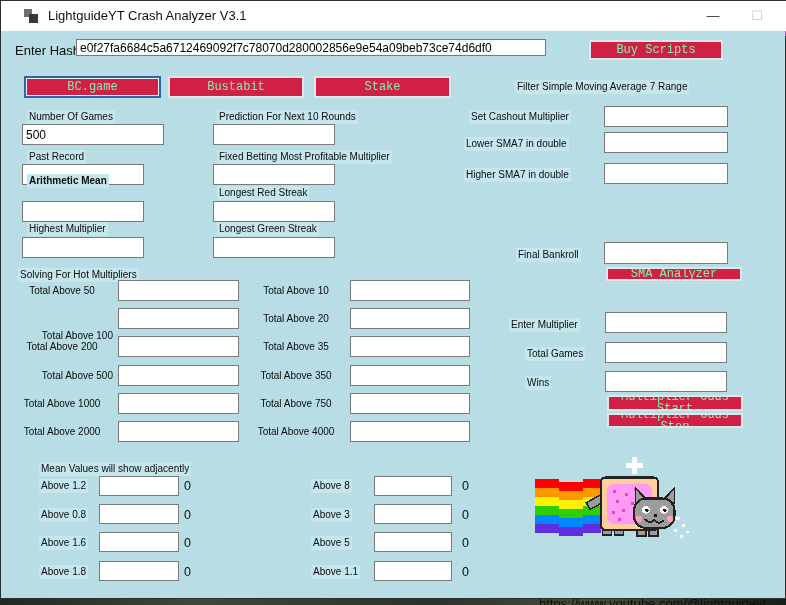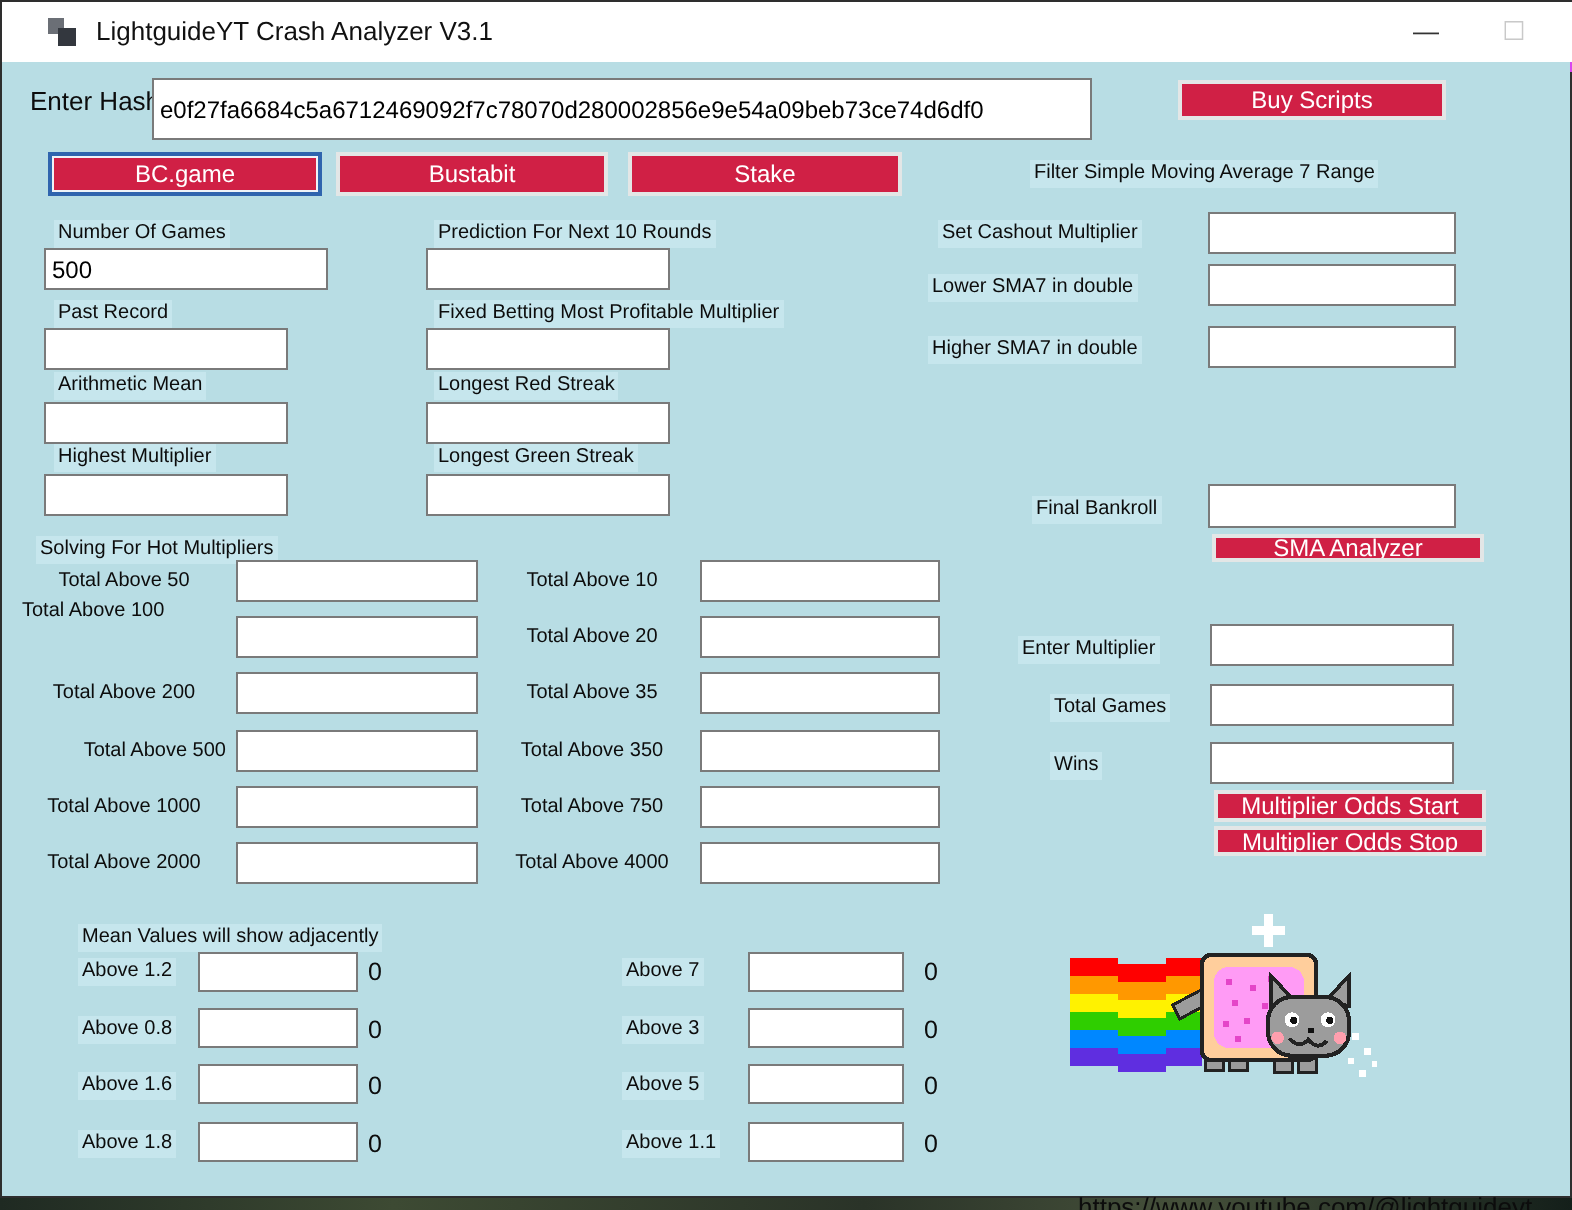--- a/index.html
+++ b/index.html
@@ -30,23 +30,23 @@
   .lbl{
     position:absolute;font-size:10px;color:#0c0c0c;background:var(--label_bg);
     padding:0 2px;white-space:nowrap;line-height:14px;
   }
   .lbl.plain{background:transparent;}
   .tb{
     position:absolute;background:#fff;border:1px solid #7a7a7a;font-family:"Liberation Sans",sans-serif;
     font-size:12px;color:#000;padding:0 3px;box-sizing:border-box;outline:none;
   }
   .redbtn{
-    position:absolute;background:var(--accent_red);color:#ffffff;font-size:12px;
+    position:absolute;background:var(--accent_red);color:#86efac;font-size:12px;
     text-align:center;border:2px solid #e3e6e6;box-sizing:border-box;
-    font-family:Liberation Sans, sans-serif;overflow:hidden;cursor:default;
+    font-family:Liberation Mono, monospace;overflow:hidden;cursor:default;
     display:flex;align-items:center;justify-content:center;padding:0;line-height:12px;
   }
   .redbtn.focused{border:2px solid var(--focus_blue);box-shadow:inset 0 0 0 1px #eef3f8;}
   .zero{position:absolute;font-size:12.5px;color:#0c0c0c;}
   .url{position:absolute;left:538px;top:565px;font-size:13px;color:#0c0c0c;white-space:nowrap;}
   svg{shape-rendering:crispEdges;}
 </style>
 </head>
 <body>
 
@@ -61,33 +61,33 @@
     <div class="win-controls">
       <span class="win-btn">—</span>
       <span class="win-btn max">☐</span>
       <span class="win-btn">✕</span>
     </div>
   </div>
 
   <div class="main">
 
     <span class="lbl plain" style="left:12px;top:13px;font-size:13px;">Enter Hash</span>
-    <input class="tb" style="left: 75px; top: 8px; width: 470px; height: 31px;" value="e0f27fa6684c5a6712469092f7c78070d280002856e9e54a09beb73ce74d6df0">
+    <input class="tb" style="left: 75px; top: 8px; width: 470px; height: 17px;" value="e0f27fa6684c5a6712469092f7c78070d280002856e9e54a09beb73ce74d6df0">
     <div class="redbtn" style="left:588px;top:9px;width:134px;height:20px;">Buy Scripts</div>
 
     <div class="redbtn focused" style="left:23px;top:45px;width:137px;height:22px;">BC.game</div>
     <div class="redbtn" style="left:167px;top:45px;width:136px;height:22px;">Bustabit</div>
     <div class="redbtn" style="left:313px;top:45px;width:137px;height:22px;">Stake</div>
     <span class="lbl" style="left:514px;top:49px;">Filter Simple Moving Average 7 Range</span>
 
     <span class="lbl" style="left:26px;top:79px;">Number Of Games</span>
     <input class="tb" style="left: 21px; top: 93px; width: 142px; height: 21px;" value="500">
     <span class="lbl" style="left:26px;top:119px;">Past Record</span>
     <input class="tb" style="left: 21px; top: 133px; width: 122px; height: 21px;">
-    <span class="lbl" style="left:26px;top:155px;">Arithmetic Mean</span>
+    <span class="lbl" style="left:26px;top:143px;font-weight:bold;">Arithmetic Mean</span>
     <input class="tb" style="left: 21px; top: 170px; width: 122px; height: 21px;">
     <span class="lbl" style="left:26px;top:191px;">Highest Multiplier</span>
     <input class="tb" style="left: 21px; top: 206px; width: 122px; height: 21px;">
 
     <span class="lbl" style="left:216px;top:79px;">Prediction For Next 10 Rounds</span>
     <input class="tb" style="left: 212px; top: 93px; width: 122px; height: 21px;">
     <span class="lbl" style="left:216px;top:119px;">Fixed Betting Most Profitable Multiplier</span>
     <input class="tb" style="left: 212px; top: 133px; width: 122px; height: 21px;">
     <span class="lbl" style="left:216px;top:155px;">Longest Red Streak</span>
     <input class="tb" style="left: 212px; top: 170px; width: 122px; height: 21px;">
@@ -102,21 +102,21 @@
     <input class="tb" style="left: 603px; top: 132px; width: 124px; height: 21px;">
 
     <span class="lbl" style="left:515px;top:217px;">Final Bankroll</span>
     <input class="tb" style="left: 603px; top: 211px; width: 124px; height: 22px;">
     <div class="redbtn" style="left:605px;top:236px;width:136px;height:14px;">SMA Analyzer</div>
 
     <span class="lbl" style="left:17px;top:237px;">Solving For Hot Multipliers</span>
 
     <span class="lbl" style="left:8px;top:253px;width:102px;text-align:center;background:transparent;">Total Above 50</span>
     <input class="tb" style="left: 117px; top: 249px; width: 121px; height: 21px;">
-    <span class="lbl" style="left:8px;top:268px;width:102px;text-align:left;background:transparent;">Total Above 100</span>
+    <span class="lbl" style="left:8px;top:298px;width:102px;text-align:right;background:transparent;">Total Above 100</span>
     <input class="tb" style="left: 117px; top: 277px; width: 121px; height: 21px;">
     <span class="lbl" style="left:8px;top:309px;width:102px;text-align:center;background:transparent;">Total Above 200</span>
     <input class="tb" style="left: 117px; top: 305px; width: 121px; height: 21px;">
     <span class="lbl" style="left:8px;top:338px;width:102px;text-align:right;background:transparent;">Total Above 500</span>
     <input class="tb" style="left: 117px; top: 334px; width: 121px; height: 21px;">
     <span class="lbl" style="left:8px;top:366px;width:102px;text-align:center;background:transparent;">Total Above 1000</span>
     <input class="tb" style="left: 117px; top: 362px; width: 121px; height: 21px;">
     <span class="lbl" style="left:8px;top:394px;width:102px;text-align:center;background:transparent;">Total Above 2000</span>
     <input class="tb" style="left: 117px; top: 390px; width: 121px; height: 21px;">
 
@@ -150,21 +150,21 @@
     <span class="lbl" style="left:38px;top:477px;">Above 0.8</span>
     <input class="tb" style="left: 98px; top: 473px; width: 80px; height: 20px;">
     <span class="zero" style="left:183px;top:477px;">0</span>
     <span class="lbl" style="left:38px;top:505px;">Above 1.6</span>
     <input class="tb" style="left: 98px; top: 501px; width: 80px; height: 20px;">
     <span class="zero" style="left:183px;top:505px;">0</span>
     <span class="lbl" style="left:38px;top:534px;">Above 1.8</span>
     <input class="tb" style="left: 98px; top: 530px; width: 80px; height: 20px;">
     <span class="zero" style="left:183px;top:534px;">0</span>
 
-    <span class="lbl" style="left:310px;top:448px;">Above 7</span>
+    <span class="lbl" style="left:310px;top:448px;">Above 8</span>
     <input class="tb" style="left: 373px; top: 445px; width: 78px; height: 20px;">
     <span class="zero" style="left:461px;top:448px;">0</span>
     <span class="lbl" style="left:310px;top:477px;">Above 3</span>
     <input class="tb" style="left: 373px; top: 473px; width: 78px; height: 20px;">
     <span class="zero" style="left:461px;top:477px;">0</span>
     <span class="lbl" style="left:310px;top:505px;">Above 5</span>
     <input class="tb" style="left: 373px; top: 501px; width: 78px; height: 20px;">
     <span class="zero" style="left:461px;top:505px;">0</span>
     <span class="lbl" style="left:310px;top:534px;">Above 1.1</span>
     <input class="tb" style="left: 373px; top: 530px; width: 78px; height: 20px;">

